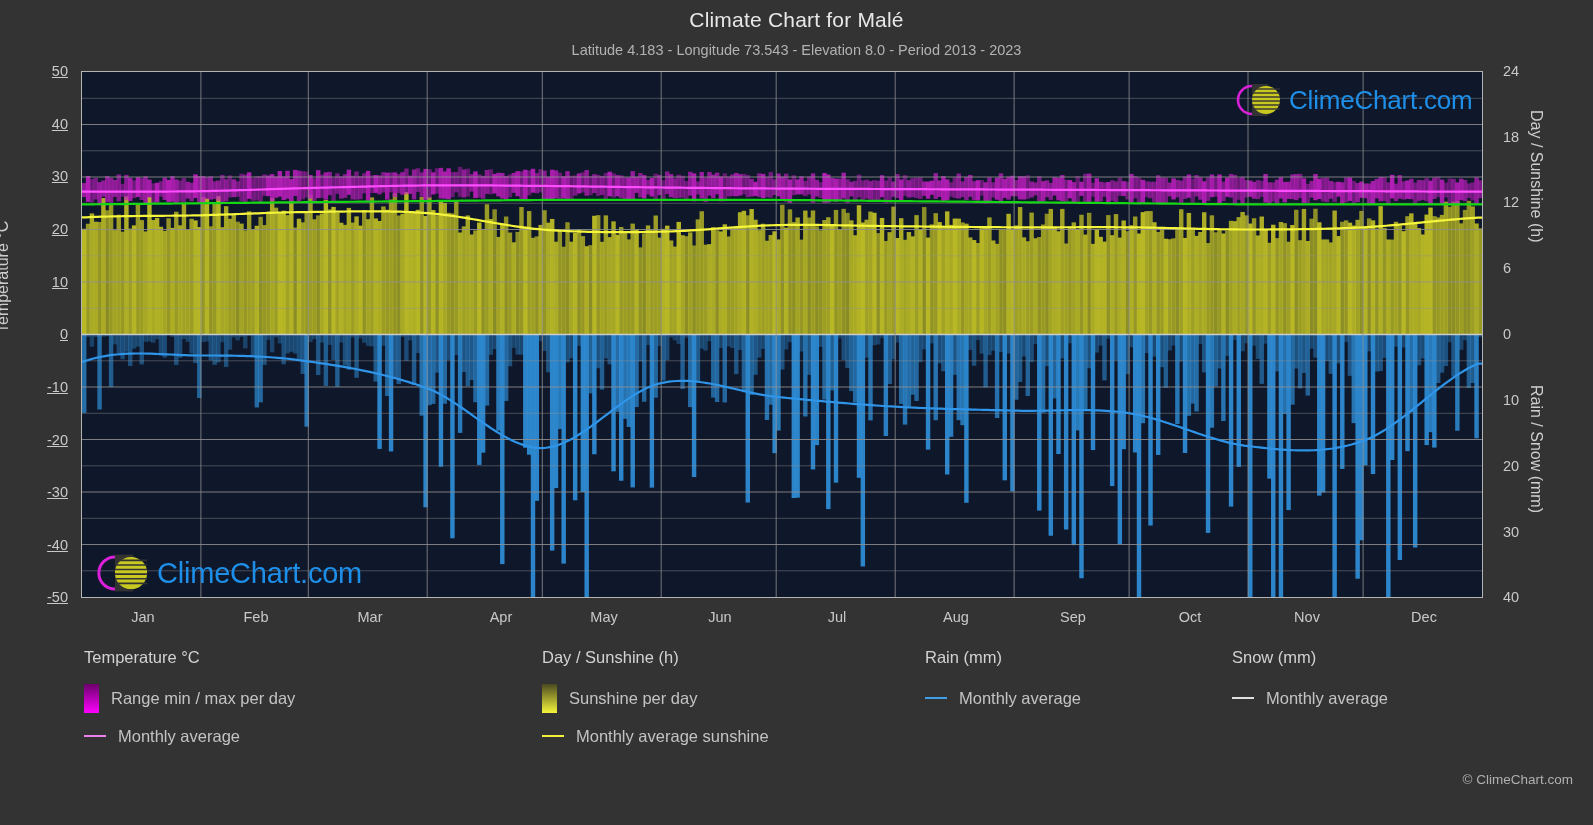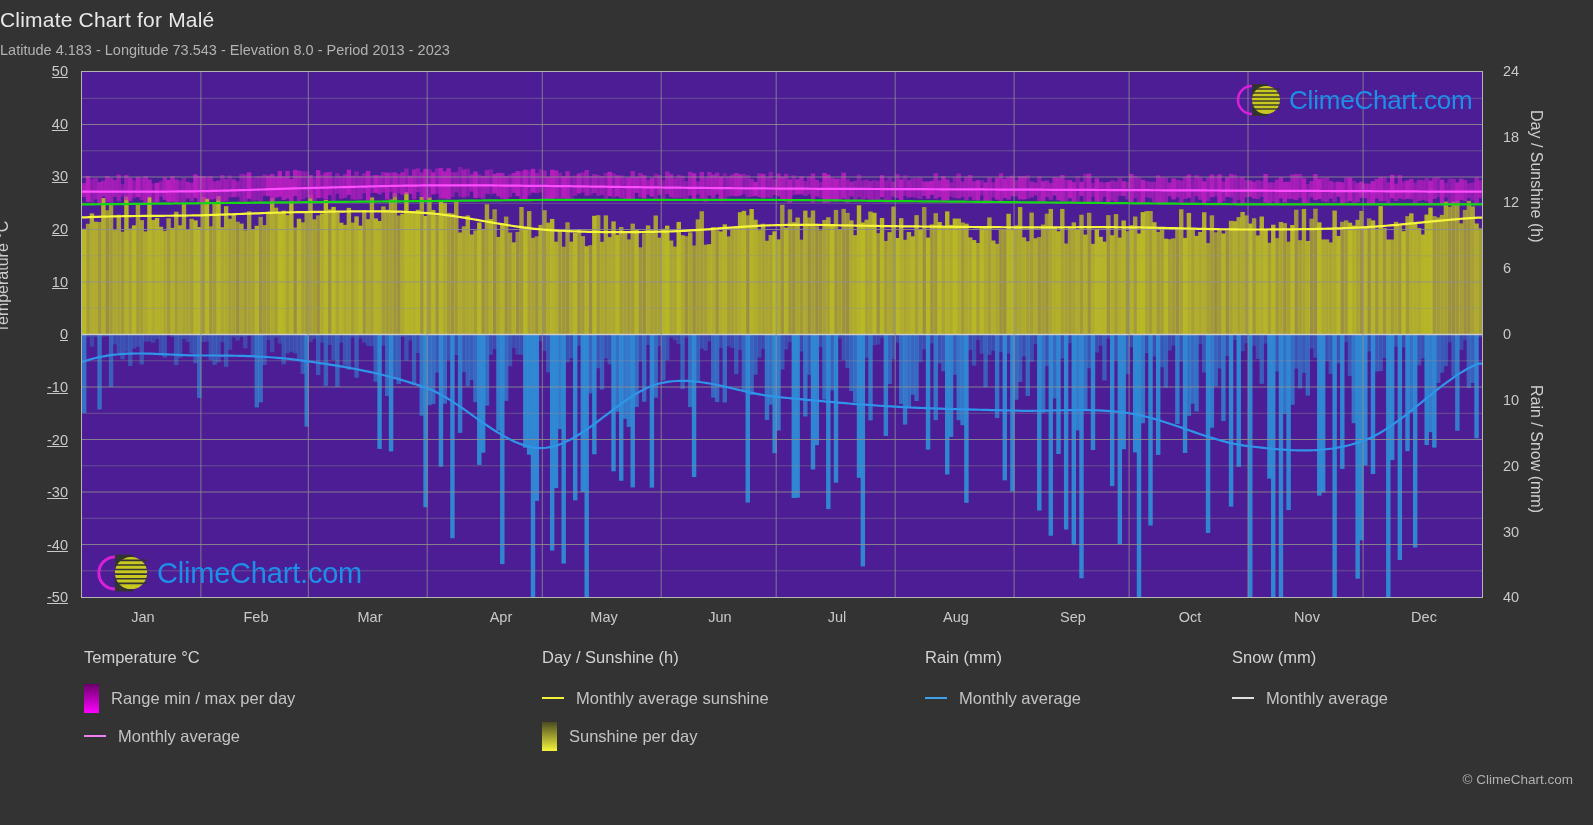--- a/index.html
+++ b/index.html
@@ -15,42 +15,43 @@
     color: #c8c8c8;
     overflow: hidden;
   }
 
   
   #chart-title {
     position: absolute;
     top: 8px;
     left: 0;
     width: 1593px;
-    text-align: left;
+    text-align: center;
     font-size: 21px;
     color: #e8e8e8;
     letter-spacing: 0.2px;
   }
   #chart-subtitle {
     position: absolute;
     top: 42px;
     left: 0;
     width: 1593px;
+    text-align: center;
     font-size: 14.5px;
     color: #b2b2b2;
   }
 
   
   #plot {
     position: absolute;
     left: 81px;
     top: 71px;
     width: 1402px;
     height: 527px;
-    background: #4c1d95;
+    background: #0f172a;
     border: 1px solid #b4b4b4;
     box-sizing: border-box;
     overflow: hidden;
   }
   #plot-svg { position:absolute; left:0; top:0; }
 
   
   .axis-title {
     position: absolute;
     font-size: 16px;
@@ -1381,26 +1382,26 @@
     </div>
     <div class="legend-row">
       <span class="swatch-line" style="border-top-color:#ee7fee"></span>
       <span class="legend-label">Monthly average</span>
     </div>
   </div>
 
   <div class="legend-col" style="left:542px">
     <div class="legend-heading">Day / Sunshine (h)</div>
     <div class="legend-row">
+      <span class="swatch-box" style="background:linear-gradient(to bottom,#4a4a20,#f5f53c)"></span>
+      <span class="legend-label">Sunshine per day</span>
+    </div>
+    <div class="legend-row">
       <span class="swatch-line" style="border-top-color:#f2f23a"></span>
       <span class="legend-label">Monthly average sunshine</span>
-    </div>
-    <div class="legend-row">
-      <span class="swatch-box" style="background:linear-gradient(to bottom,#4a4a20,#f5f53c)"></span>
-      <span class="legend-label">Sunshine per day</span>
     </div>
   </div>
 
   <div class="legend-col" style="left:925px">
     <div class="legend-heading">Rain (mm)</div>
     <div class="legend-row">
       <span class="swatch-line" style="border-top-color:#3f9fe8"></span>
       <span class="legend-label">Monthly average</span>
     </div>
   </div>

